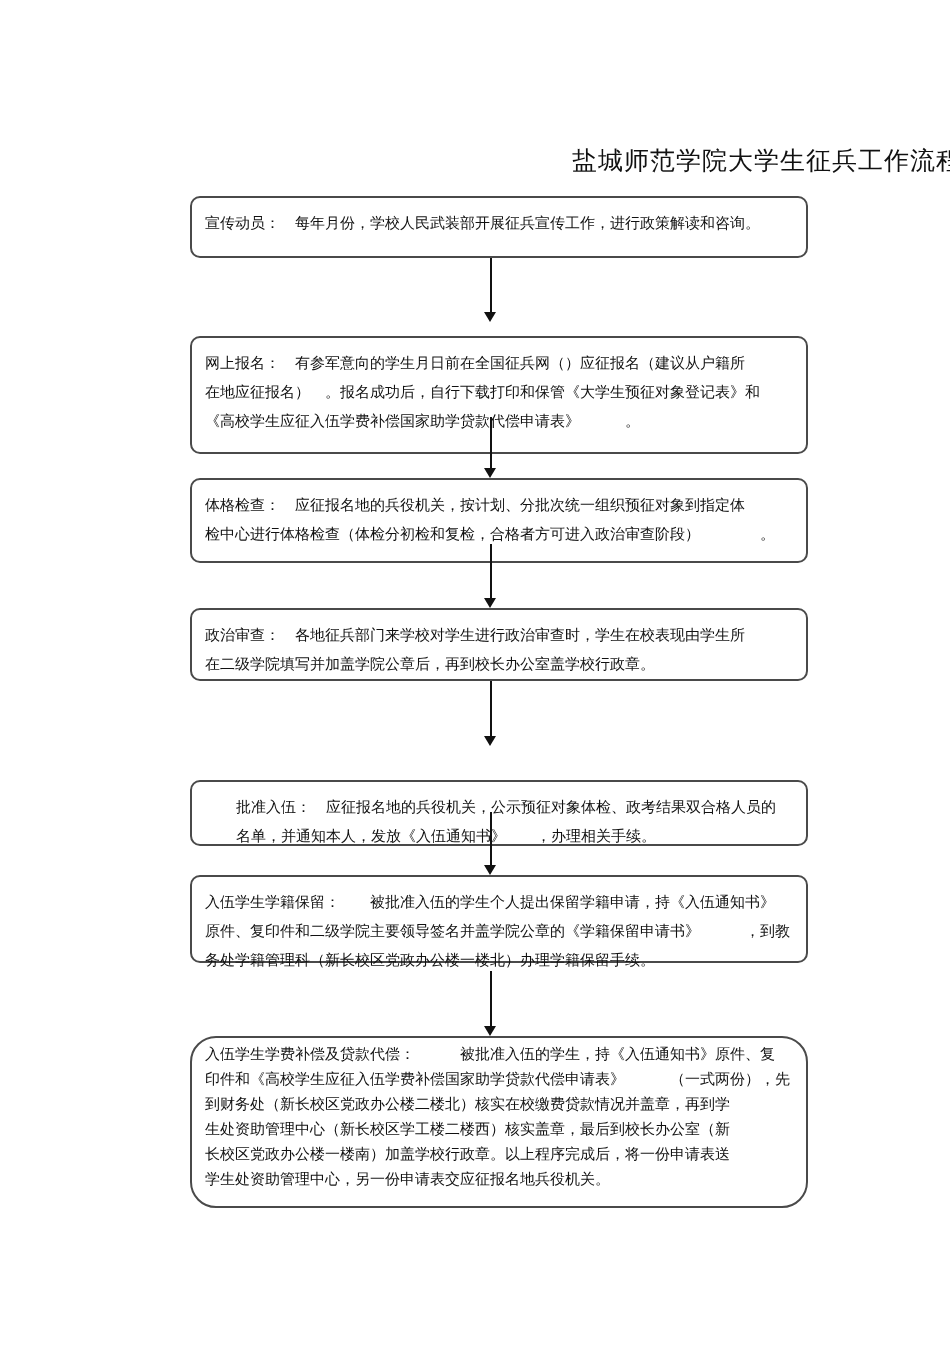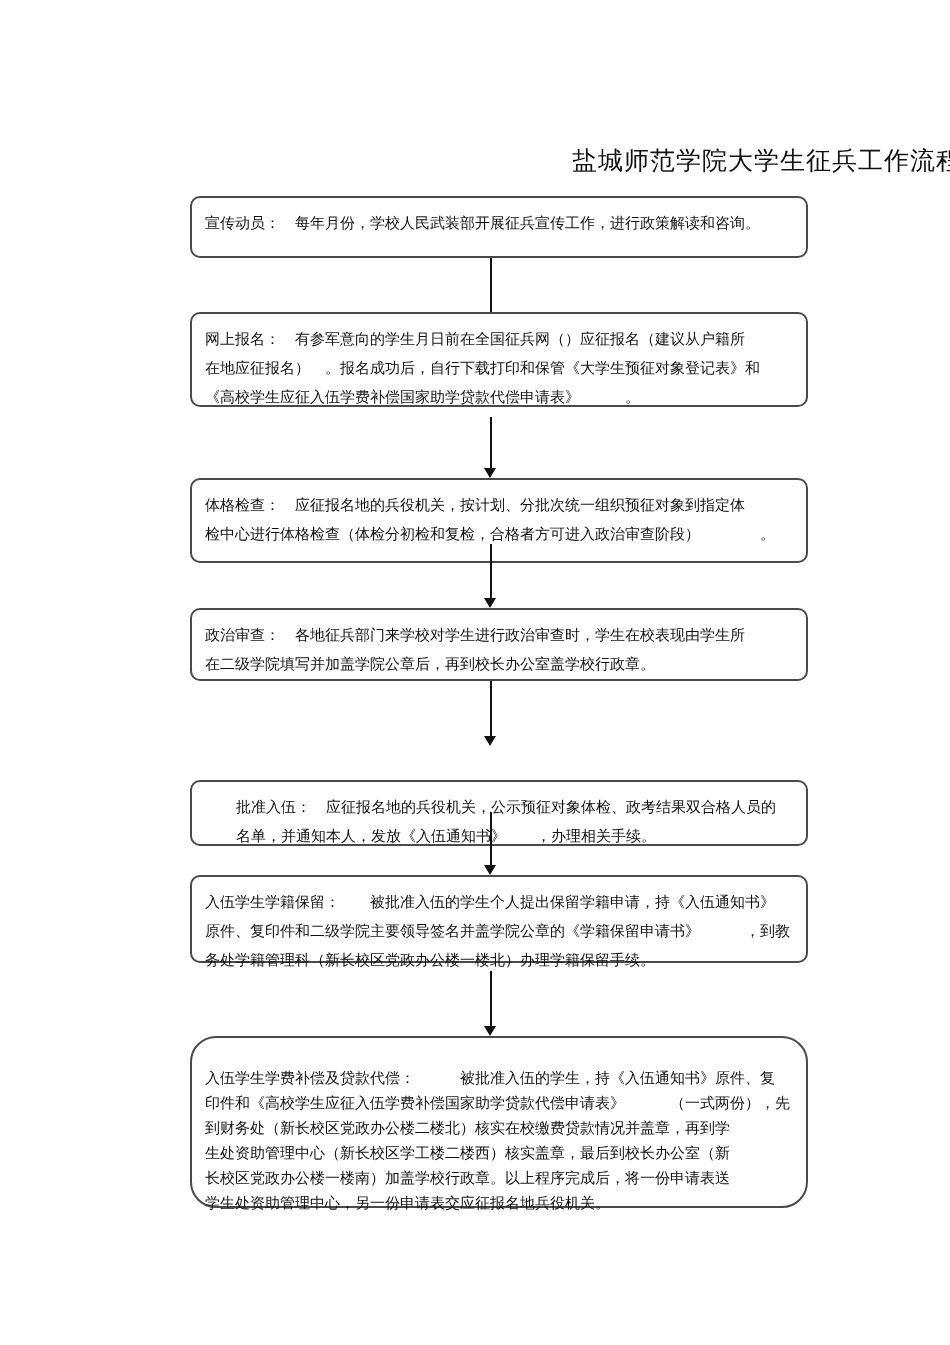--- a/index.html
+++ b/index.html
@@ -32,21 +32,21 @@
   }
   .flow-box .box-text{
     padding:11px 12px 0 13px;
     font-size:15px;
     line-height:29px;
     white-space:pre;
     overflow:hidden;
     color:#111111;
   }
   .flow-box.big-radius{border-radius:26px;}
-  .flow-box.tight .box-text{padding-top:28px;line-height:25px;}
+  .flow-box.tight .box-text{padding-top:4px;line-height:25px;}
   .arrow{
     position:absolute;
     left:484px;width:13px;
   }
   .arrow::before{ 
     content:"";
     position:absolute;
     left:6px;top:0;bottom:8px;width:1.5px;
     background:#111111;
   }
@@ -75,21 +75,21 @@
   <h1 class="title">盐城师范学院大学生征兵工作流程</h1>
 
   <div>
 
     <div class="flow-box" style="top:196px;height:62px;">
       <div class="box-text">宣传动员：　每年月份，学校人民武装部开展征兵宣传工作，进行政策解读和咨询。</div>
     </div>
 
     <div class="arrow" style="top:258px;height:64px;"></div>
 
-    <div class="flow-box" style="top:312px;height:95px;">
+    <div class="flow-box" style="top:336px;height:118px;">
       <div class="box-text">网上报名：　有参军意向的学生月日前在全国征兵网（）应征报名（建议从户籍所
 在地应征报名）　。报名成功后，自行下载打印和保管《大学生预征对象登记表》和
 《高校学生应征入伍学费补偿国家助学贷款代偿申请表》　　　。</div>
     </div>
 
     <div class="arrow" style="top:417px;height:61px;"></div>
 
     <div class="flow-box" style="top:478px;height:85px;">
       <div class="box-text">体格检查：　应征报名地的兵役机关，按计划、分批次统一组织预征对象到指定体
 检中心进行体格检查（体检分初检和复检，合格者方可进入政治审查阶段）　　　　。</div>

